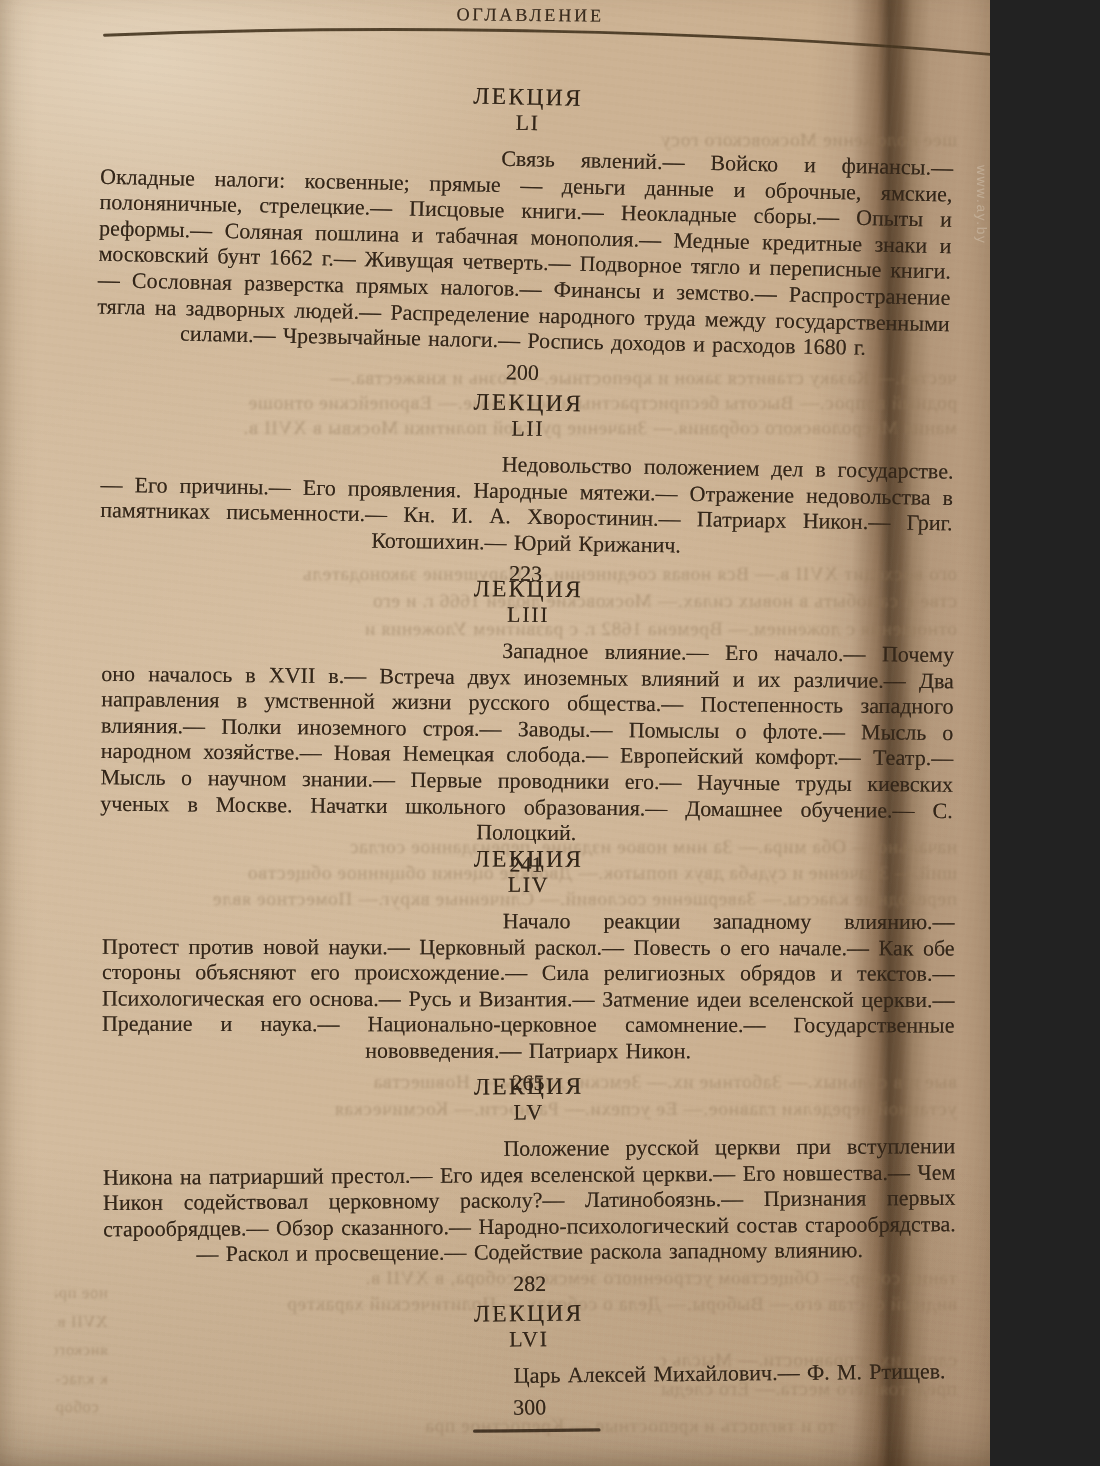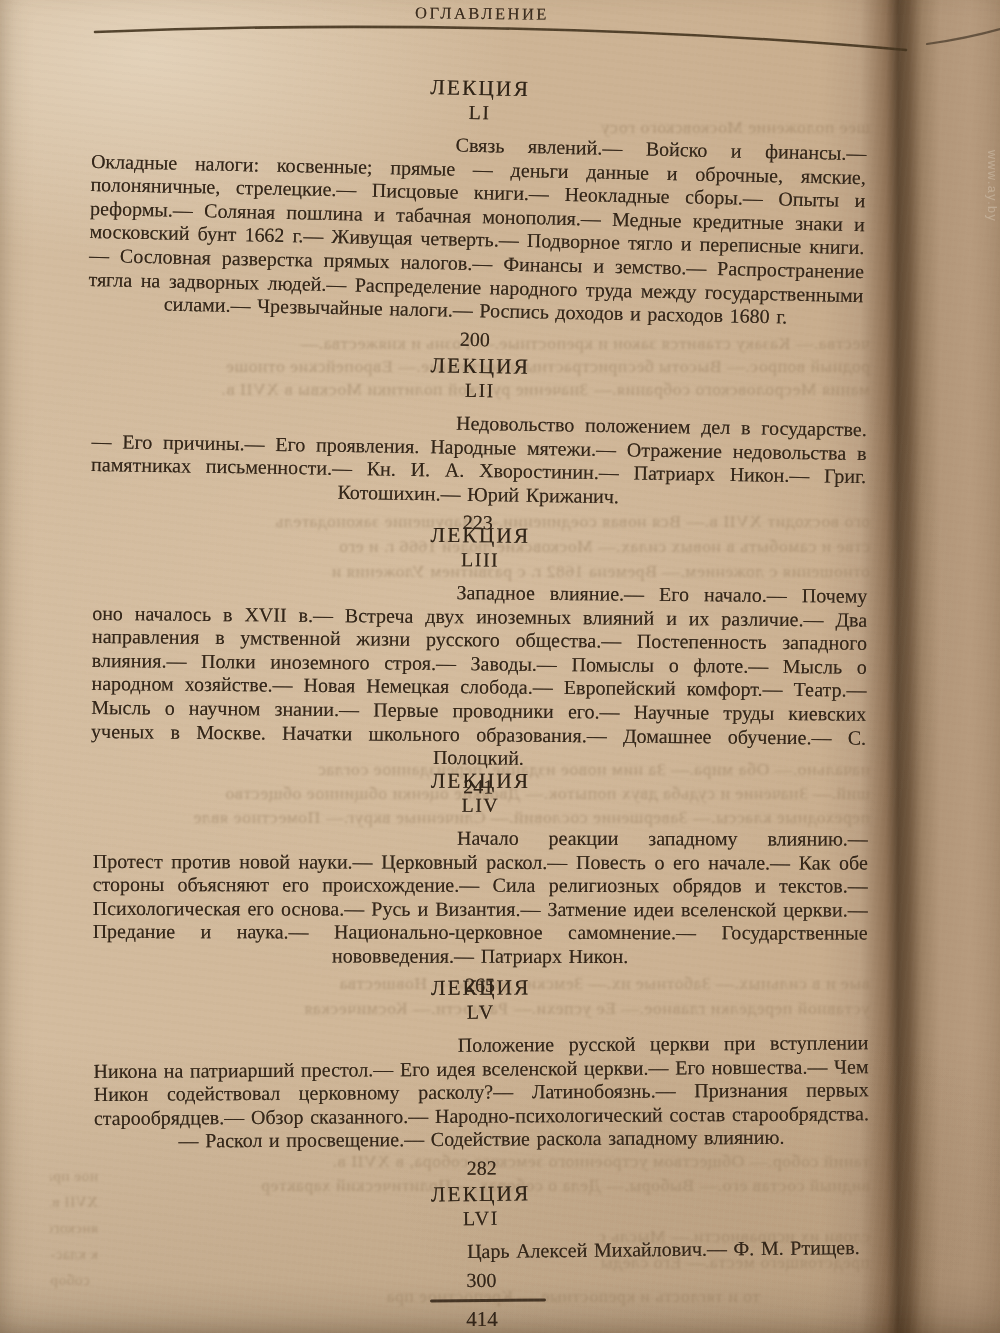--- a/index.html
+++ b/index.html
@@ -1,17 +1,17 @@
 <!DOCTYPE html>
 <html><head>
 <meta charset="utf-8">
 <style>
   html,body{margin:0;padding:0;background:#222;}
   .photo{
-    position:relative; width:1000px; height:1333px; overflow:hidden;
+    position:relative; width:900px; height:1333px; overflow:hidden;
     font-family:"Liberation Serif","DejaVu Serif",serif;
     background:
       radial-gradient(ellipse 520px 300px at 15% 4%, rgba(255,248,233,.38), rgba(255,248,233,0) 70%),
       radial-gradient(ellipse 700px 520px at 45% 46%, rgba(255,240,220,.12), rgba(255,240,220,0) 75%),
       radial-gradient(ellipse 420px 260px at 70% 88%, rgba(110,80,50,.08), rgba(110,80,50,0) 75%),
       linear-gradient(180deg, rgba(120,90,60,0) 78%, rgba(80,55,30,.10) 96%, rgba(60,40,20,.22) 100%),
       linear-gradient(90deg,#d4bda0 0%,#d0b798 38%,#ccb293 68%,#c9ae8e 82%,#bca184 86%,#8f7256 88.6%,#5e4832 89.8%,#71583f 90.9%,#9c8164 92.2%,#b3977a 94%,#b79b7e 97%,#ab8f72 100%);
   }
   .grain{
     position:absolute; inset:0; pointer-events:none; opacity:.5;
@@ -134,19 +134,18 @@
 
   <section class="sec s5">
     <div class="lec-label">ЛЕКЦИЯ</div>
     <div class="lec-num">LVI</div>
     <p class="lec-sum">Царь Алексей Михайлович.— Ф. М. Ртищев.</p>
     <div class="lec-page">300</div>
   </section>
 </div>
 
   <div class="footer-rule"></div>
-  <div class="footer-num">414</div>
 
   <div class="watermark">www.ay.by</div>
 
   <div class="grain"></div>
   <div class="vignette"></div>
 </div>
 
 </body></html>

